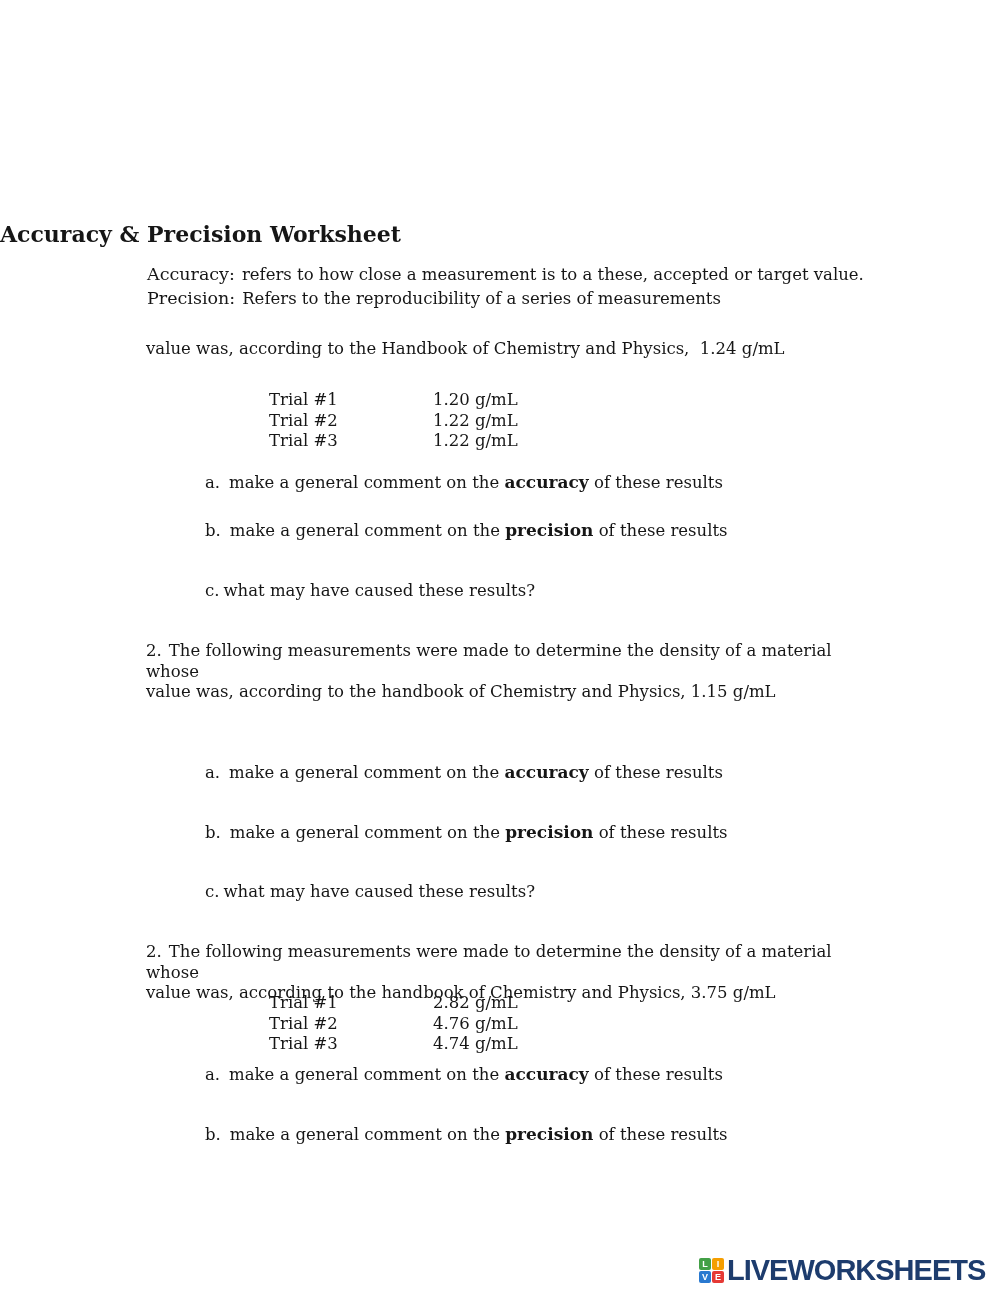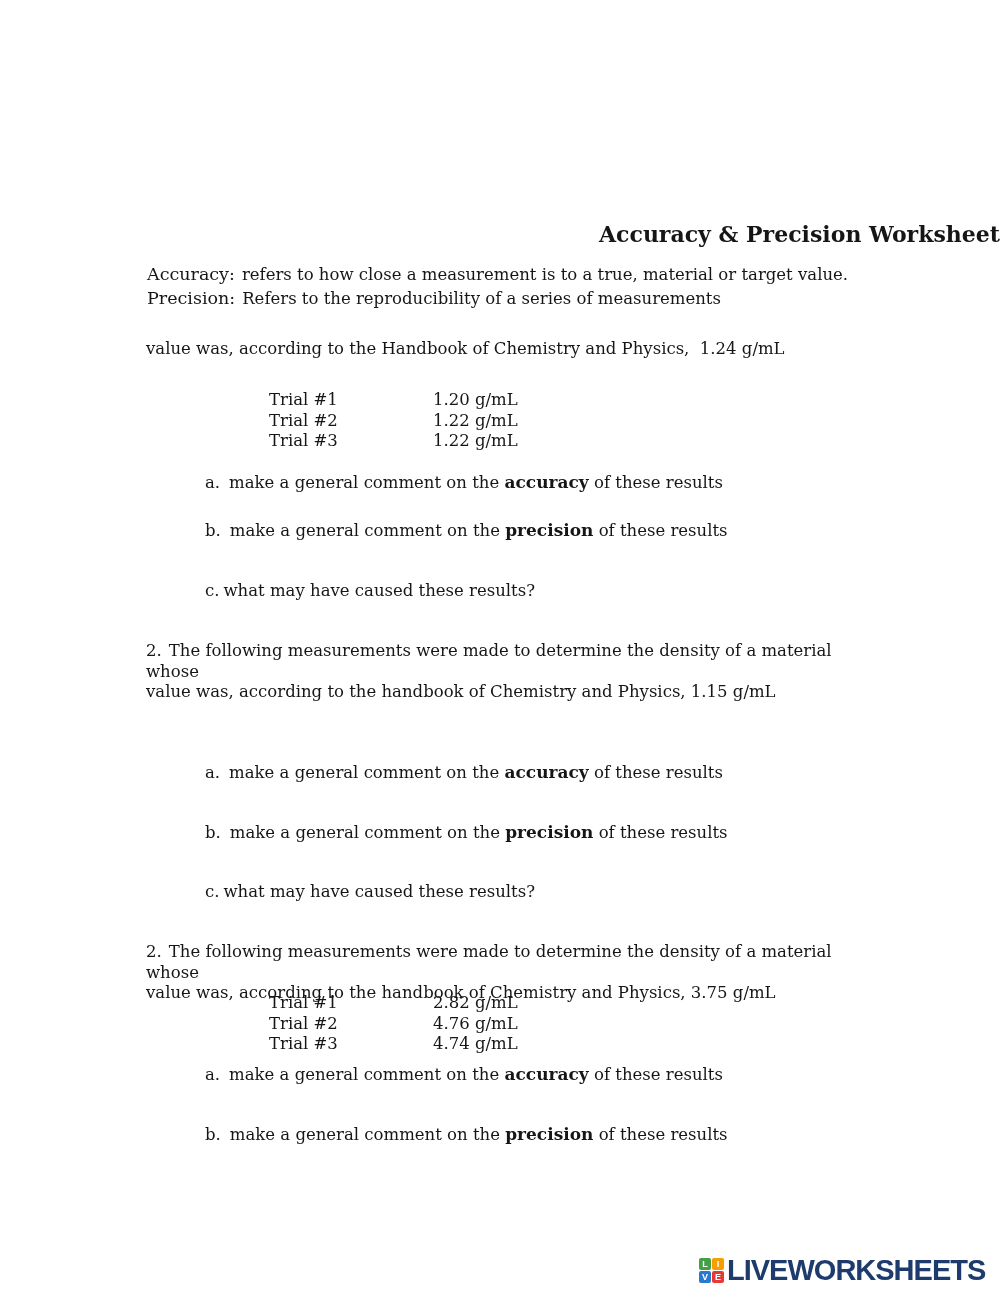--- a/index.html
+++ b/index.html
@@ -1,21 +1,21 @@
 <!DOCTYPE html>
 <html><head>
 <meta charset="utf-8">
 <style>
   html, body { margin:0; padding:0; background:#ffffff; }
   .page {
     position:relative; width:1000px; height:1291px; background:#ffffff;
     font-family:"DejaVu Serif", serif; color:#161616; overflow:hidden;
   }
   .title {
-    position:absolute; top:206px; left:0; width:1000px; text-align:right;
+    position:absolute; top:206px; left:0; width:1000px; text-align:left;
     font-size:22px; font-weight:bold; line-height:26px;
   }
   .defs {
     position:absolute; top:263px; left:147px; width:740px;
     font-size:16.5px; line-height:22.5px;
   }
   .def-term { font-weight:normal; font-size:17.5px; margin-right:7px; }
   .qhead {
     position:absolute; left:146px; width:730px;
     font-size:16.5px; line-height:20.5px;
@@ -46,21 +46,21 @@
   }
 </style>
 </head>
 <body>
 
 <div class="page">
 
   <h1 class="title">Accuracy &amp; Precision Worksheet</h1>
 
   <div class="defs">
-    <div><span class="def-term">Accuracy:</span><span>refers to how close a measurement is to a true, material or target value.</span></div>
+    <div><span class="def-term">Accuracy:</span><span>refers to how close a measurement is to a these, accepted or target value.</span></div>
     <div><span class="def-term">Precision:</span><span>Refers to the reproducibility of a series of measurements</span></div>
   </div>
 
   <div class="qhead" style="top:339px">
     <div class="qline">value was, according to the Handbook of Chemistry and Physics,  1.24 g/mL</div>
   </div>
   <div class="trials" style="top:390px">
     <div><span class="tlabel">Trial #1</span><span class="tvalue">1.20 g/mL</span></div>
     <div><span class="tlabel">Trial #2</span><span class="tvalue">1.22 g/mL</span></div>
     <div><span class="tlabel">Trial #3</span><span class="tvalue">1.22 g/mL</span></div>

